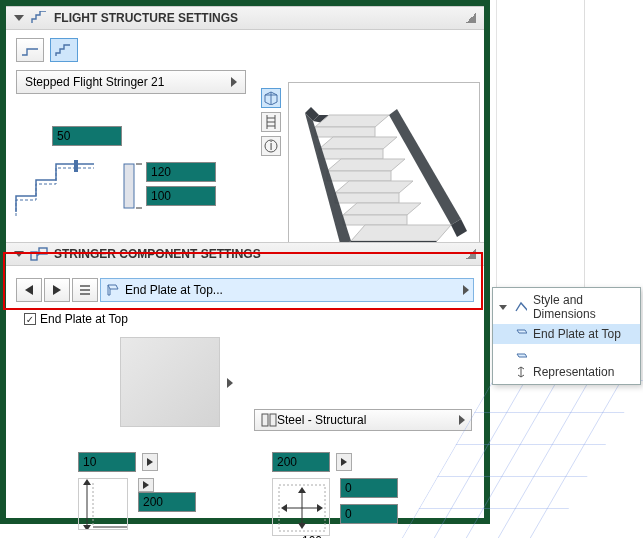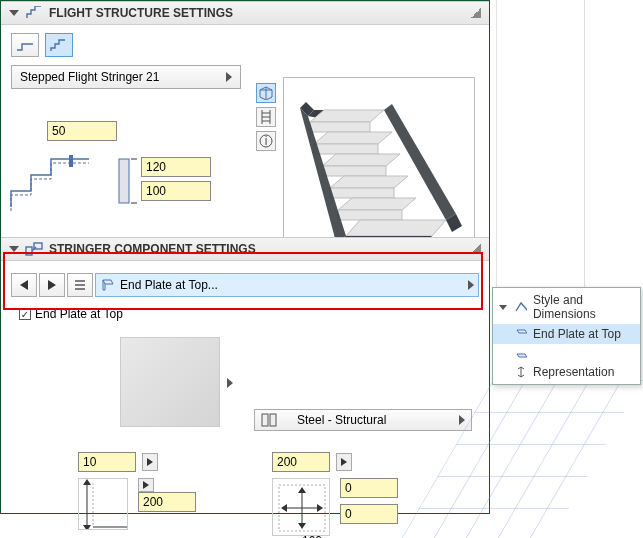--- a/index.html
+++ b/index.html
@@ -1,48 +1,48 @@
 <!DOCTYPE html>
 <html><head>
 <meta charset="utf-8">
 <style>
   * { box-sizing: border-box; margin: 0; padding: 0; font-family: "Segoe UI", Tahoma, sans-serif; font-size: 12px; }
   body { background: #fff; width: 643px; height: 538px; position: relative; overflow: hidden; }
-  .panel { width: 490px; border: 1px solid #14532d; background: #fff; }
+  .panel { width: 490px; border: 6px solid #14532d; background: #fff; }
   .section-hdr {
     display: flex; align-items: center; gap: 6px;
     background: linear-gradient(#f4f4f4,#e6e6e6);
     border-top: 1px solid #ccc; border-bottom: 1px solid #ccc;
     padding: 4px 8px; font-weight: bold; color: #333;
     position: relative;
   }
   .chev { display:inline-block; width:0;height:0; border-left:5px solid transparent; border-right:5px solid transparent; border-top:6px solid #555; }
   .hdr-tri { margin-left:auto; width:10px; height:10px; background:linear-gradient(135deg,transparent 50%,#888 50%);}
   .body { padding: 8px 10px; }
   .toolbar-btn { display:inline-flex; align-items:center; justify-content:center; width:28px; height:24px; border:1px solid #aaa; background:linear-gradient(#fff,#eee); }
   .toolbar-btn.active { background:#cfe6fb; border-color:#5a9ed8; }
   .drop { display:flex; align-items:center; justify-content:space-between; width:230px; height:24px; border:1px solid #aaa; background:linear-gradient(#fdfdfd,#ececec); padding:0 8px; margin-top:8px; }
   .drop .tri { width:0;height:0;border-top:5px solid transparent;border-bottom:5px solid transparent;border-left:6px solid #555; }
-  .num-input { width:70px; height:20px; border:1px solid #888; background:#fef9c3; padding:0 4px; text-align:left; }
+  .num-input { width:70px; height:20px; border:1px solid #888; background:#0f766e; padding:0 4px; text-align:left; }
   .row { display:flex; align-items:center; gap:6px; }
   .right-stack { position:absolute; left:255px; top:58px; display:flex; flex-direction:column; gap:4px; }
   .sq-btn { width:20px; height:20px; border:1px solid #aaa; background:#f4f4f4; display:flex; align-items:center; justify-content:center; }
   .sq-btn.active { background:#cfe6fb; border-color:#5a9ed8; }
   .preview3d { position:absolute; left:282px; top:52px; width:192px; height:184px; border:1px solid #bbb; background:#fff; }
   
   .redbox { position:absolute; left:3px; top:252px; width:480px; height:58px; border:2px solid #d00; pointer-events:none; z-index:5;}
   .comp-bar { display:flex; align-items:center; gap:2px; margin-top:4px;}
   .comp-bar .nav { width:26px; height:24px; border:1px solid #aaa; background:linear-gradient(#fff,#eee); display:flex; align-items:center; justify-content:center;}
   .comp-sel { flex:1; height:24px; border:1px solid #7fb4e3; background:#def; display:flex; align-items:center; gap:6px; padding:0 4px; position:relative;}
   .comp-sel .tri { margin-left:auto; width:0;height:0;border-top:5px solid transparent;border-bottom:5px solid transparent;border-left:6px solid #555;}
   .chk-row { display:flex; align-items:center; gap:4px; margin-top:10px; padding-left:8px;}
   .chk { width:12px; height:12px; border:1px solid #555; background:#fff; display:flex; align-items:center; justify-content:center; font-size:10px; color:#333;}
   .plate-preview { position:absolute; left:120px; top:337px; width:100px; height:90px; background:linear-gradient(135deg,#e9e9e9,#d4d4d4); border:1px solid #ccc;}
   .plate-preview::after{content:""; position:absolute; right:-14px; top:40px; width:0;height:0;border-top:5px solid transparent;border-bottom:5px solid transparent;border-left:6px solid #555;}
-  .mat-drop { position:absolute; left:254px; top:409px; width:218px; height:22px; border:1px solid #aaa; background:linear-gradient(#fdfdfd,#ececec); display:flex; align-items:center; padding:0 6px; gap:20px;}
+  .mat-drop { position:absolute; left:254px; top:409px; width:218px; height:22px; border:1px solid #aaa; background:linear-gradient(#fdfdfd,#ececec); display:flex; align-items:center; padding:0 6px; gap:0;}
   .mat-drop .tri { margin-left:auto; width:0;height:0;border-top:5px solid transparent;border-bottom:5px solid transparent;border-left:6px solid #555;}
   .hstep { width:16px;height:18px;border:1px solid #aaa;background:#eee;display:flex;align-items:center;justify-content:center;}
   .dim-diag { border:1px solid #ccc; }
   
   .popup { position:absolute; left:492px; top:287px; width:149px; background:#fff; border:1px solid #9aa; box-shadow:2px 2px 6px rgba(0,0,0,.2); z-index:10; padding:2px 0;}
   .popup .row-item { display:flex; align-items:center; gap:6px; padding:3px 8px 3px 6px; color:#333;}
   .popup .row-item.hl { background:#cfe6fb;}
   .popup .indent { padding-left:22px; }
   .popup .chev-s { display:inline-block; width:0;height:0; border-left:4px solid transparent; border-right:4px solid transparent; border-top:5px solid #555; margin-right:2px;}
   

